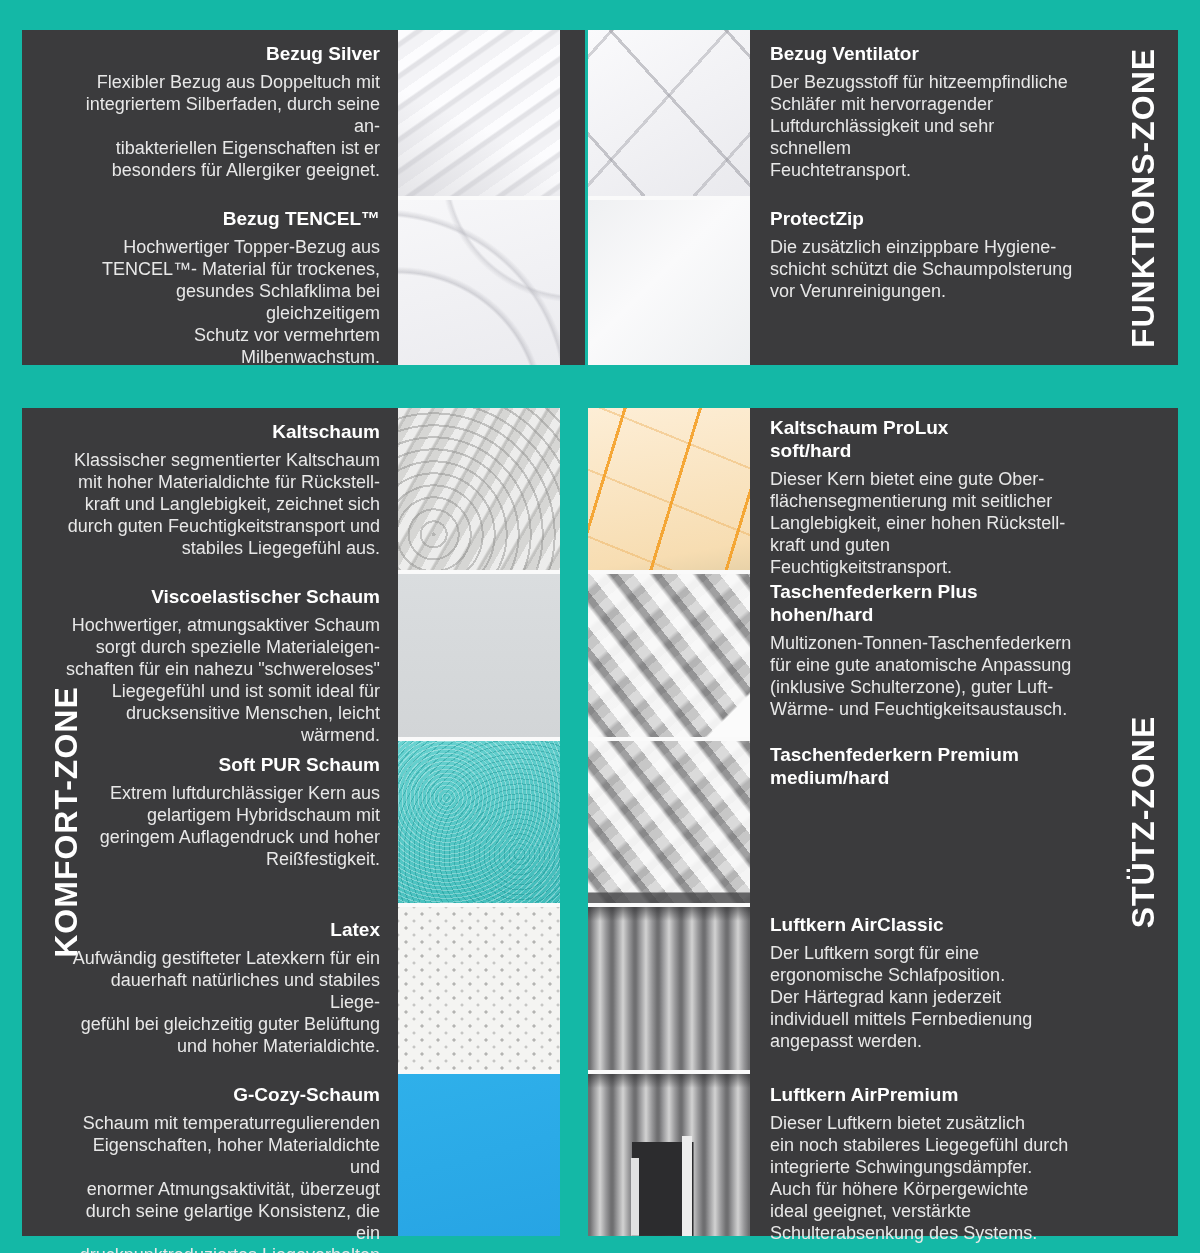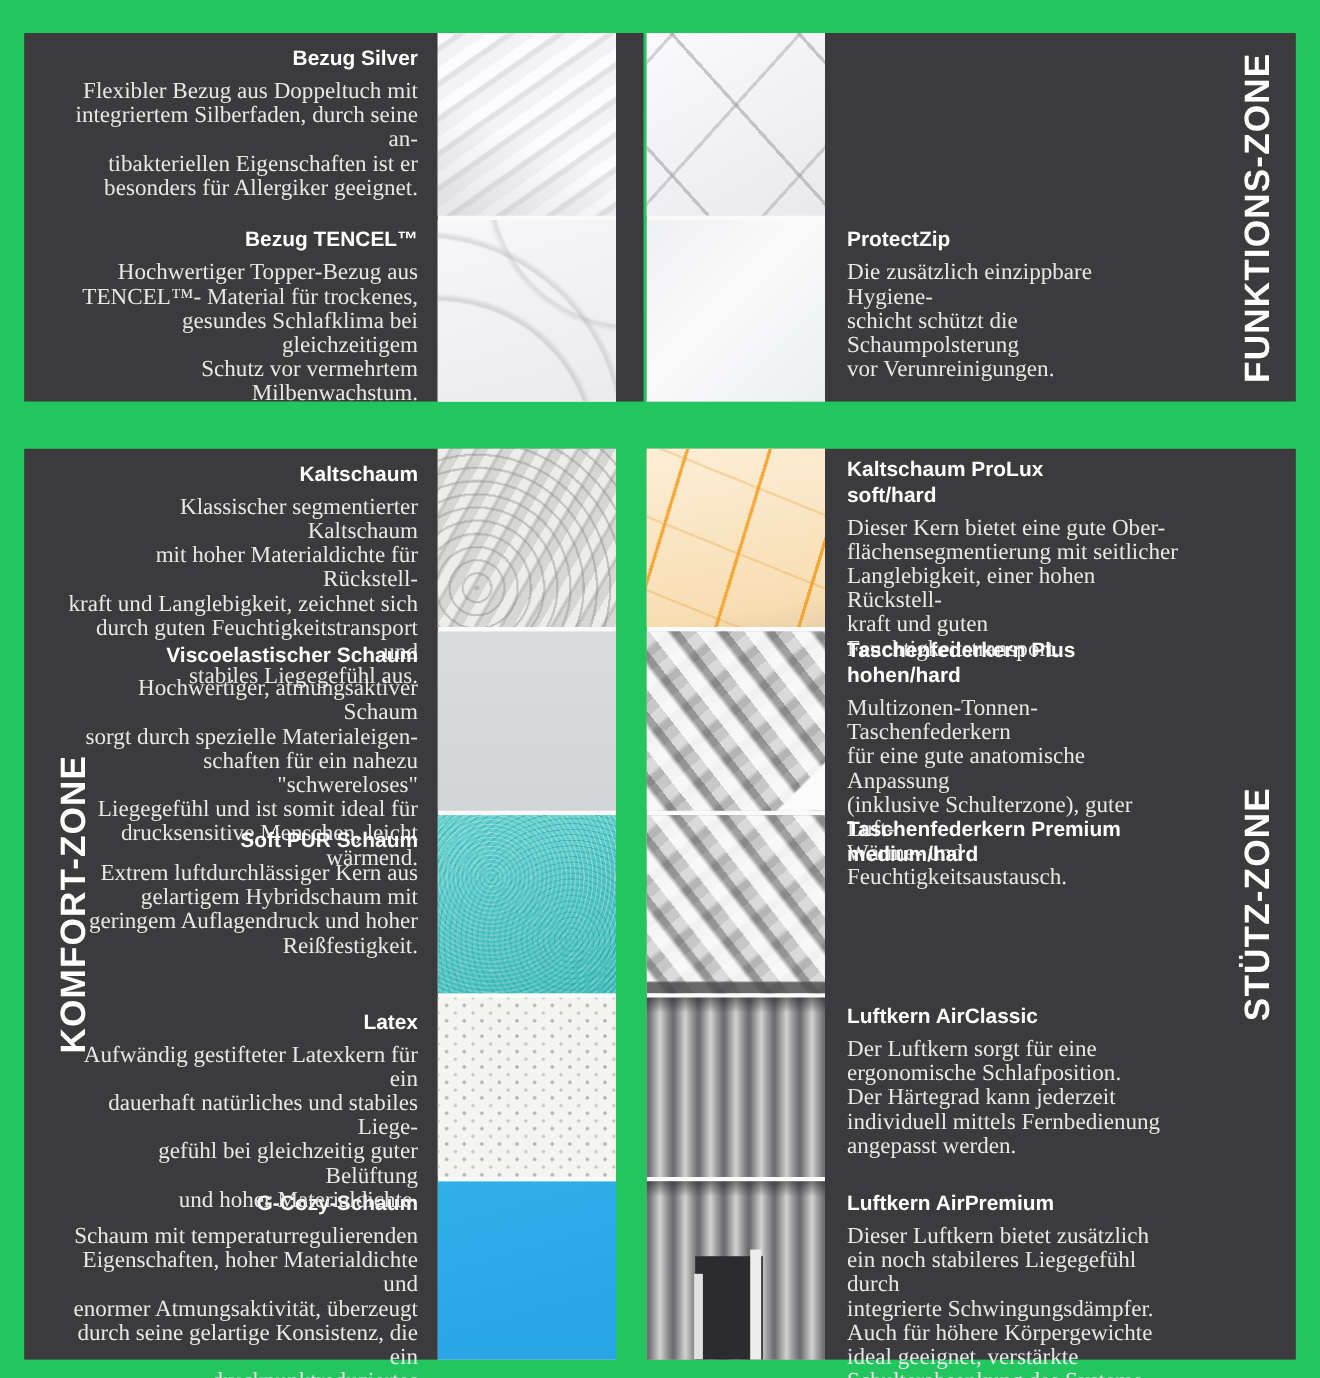--- a/index.html
+++ b/index.html
@@ -1,35 +1,35 @@
 <!DOCTYPE html>
 <html><head>
 <meta charset="utf-8">
 <style>
   html,body{margin:0;padding:0;background:#f2f2f2;}
-  #canvas{position:relative;width:1200px;height:1253px;background:#22c55e;overflow:hidden;
+  #canvas{position:relative;width:1200px;height:1253px;background:#14b8a6;overflow:hidden;
           font-family:"Liberation Sans",sans-serif;}
   .panel{position:absolute;background:#3b3b3d;}
   #panel-funktions-left {left:22px;top:30px;width:563px;height:335px;}
   #panel-funktions-right{left:588px;top:30px;width:590px;height:335px;}
   #panel-komfort{left:22px;top:408px;width:538px;height:828px;}
   #panel-stuetz{left:588px;top:408px;width:590px;height:828px;}
 
   
   .imgcol{position:absolute;display:flex;flex-direction:column;gap:4px;background:#fafafa;}
   .imgcol .tile{flex:1;}
   #col-funktions-left{left:398px;top:30px;width:162px;height:335px;}
   #col-funktions-right{left:588px;top:30px;width:162px;height:335px;}
   #col-komfort{left:398px;top:408px;width:162px;height:828px;}
   #col-stuetz{left:588px;top:408px;width:162px;height:828px;}
 
   
   .tb{position:absolute;}
   .tb h3{margin:0 0 6px 0;font-size:19px;line-height:23px;font-weight:700;color:#ffffff;white-space:pre-line;}
-  .tb p{margin:0;font-size:21px;line-height:22px;color:#e8e8e8;white-space:pre-line;font-family:Liberation Serif, serif;}
+  .tb p{margin:0;font-size:18px;line-height:22px;color:#e8e8e8;white-space:pre-line;}
   .ta-r{text-align:right;}
   .tb-left{left:40px;width:318px;}
   .tb-right{left:182px;width:305px;}
 
   
   .vlabel{position:absolute;top:50%;writing-mode:vertical-rl;
           transform:translateY(-50%) rotate(180deg);
           font-size:32px;font-weight:700;letter-spacing:1px;color:#ffffff;white-space:nowrap;}
   .vlabel.at-right{right:16px;}
   .vlabel.at-left{left:26px;}
@@ -105,20 +105,27 @@
       <h3>Bezug TENCEL™</h3>
       <p>Hochwertiger Topper-Bezug aus
 TENCEL™- Material für trockenes,
 gesundes Schlafklima bei gleichzeitigem
 Schutz vor vermehrtem
 Milbenwachstum.</p>
     </div>
   </div>
 
   <div class="panel" id="panel-funktions-right">
+    <div class="tb tb-right" style="top:12px">
+      <h3>Bezug Ventilator</h3>
+      <p>Der Bezugsstoff für hitzeempfindliche
+Schläfer mit hervorragender
+Luftdurchlässigkeit und sehr schnellem
+Feuchtetransport.</p>
+    </div>
     <div class="tb tb-right" style="top:177px">
       <h3>ProtectZip</h3>
       <p>Die zusätzlich einzippbare Hygiene-
 schicht schützt die Schaumpolsterung
 vor Verunreinigungen.</p>
     </div>
     <div class="vlabel at-right">FUNKTIONS-ZONE</div>
   </div>
 
   <div class="panel" id="panel-komfort">

